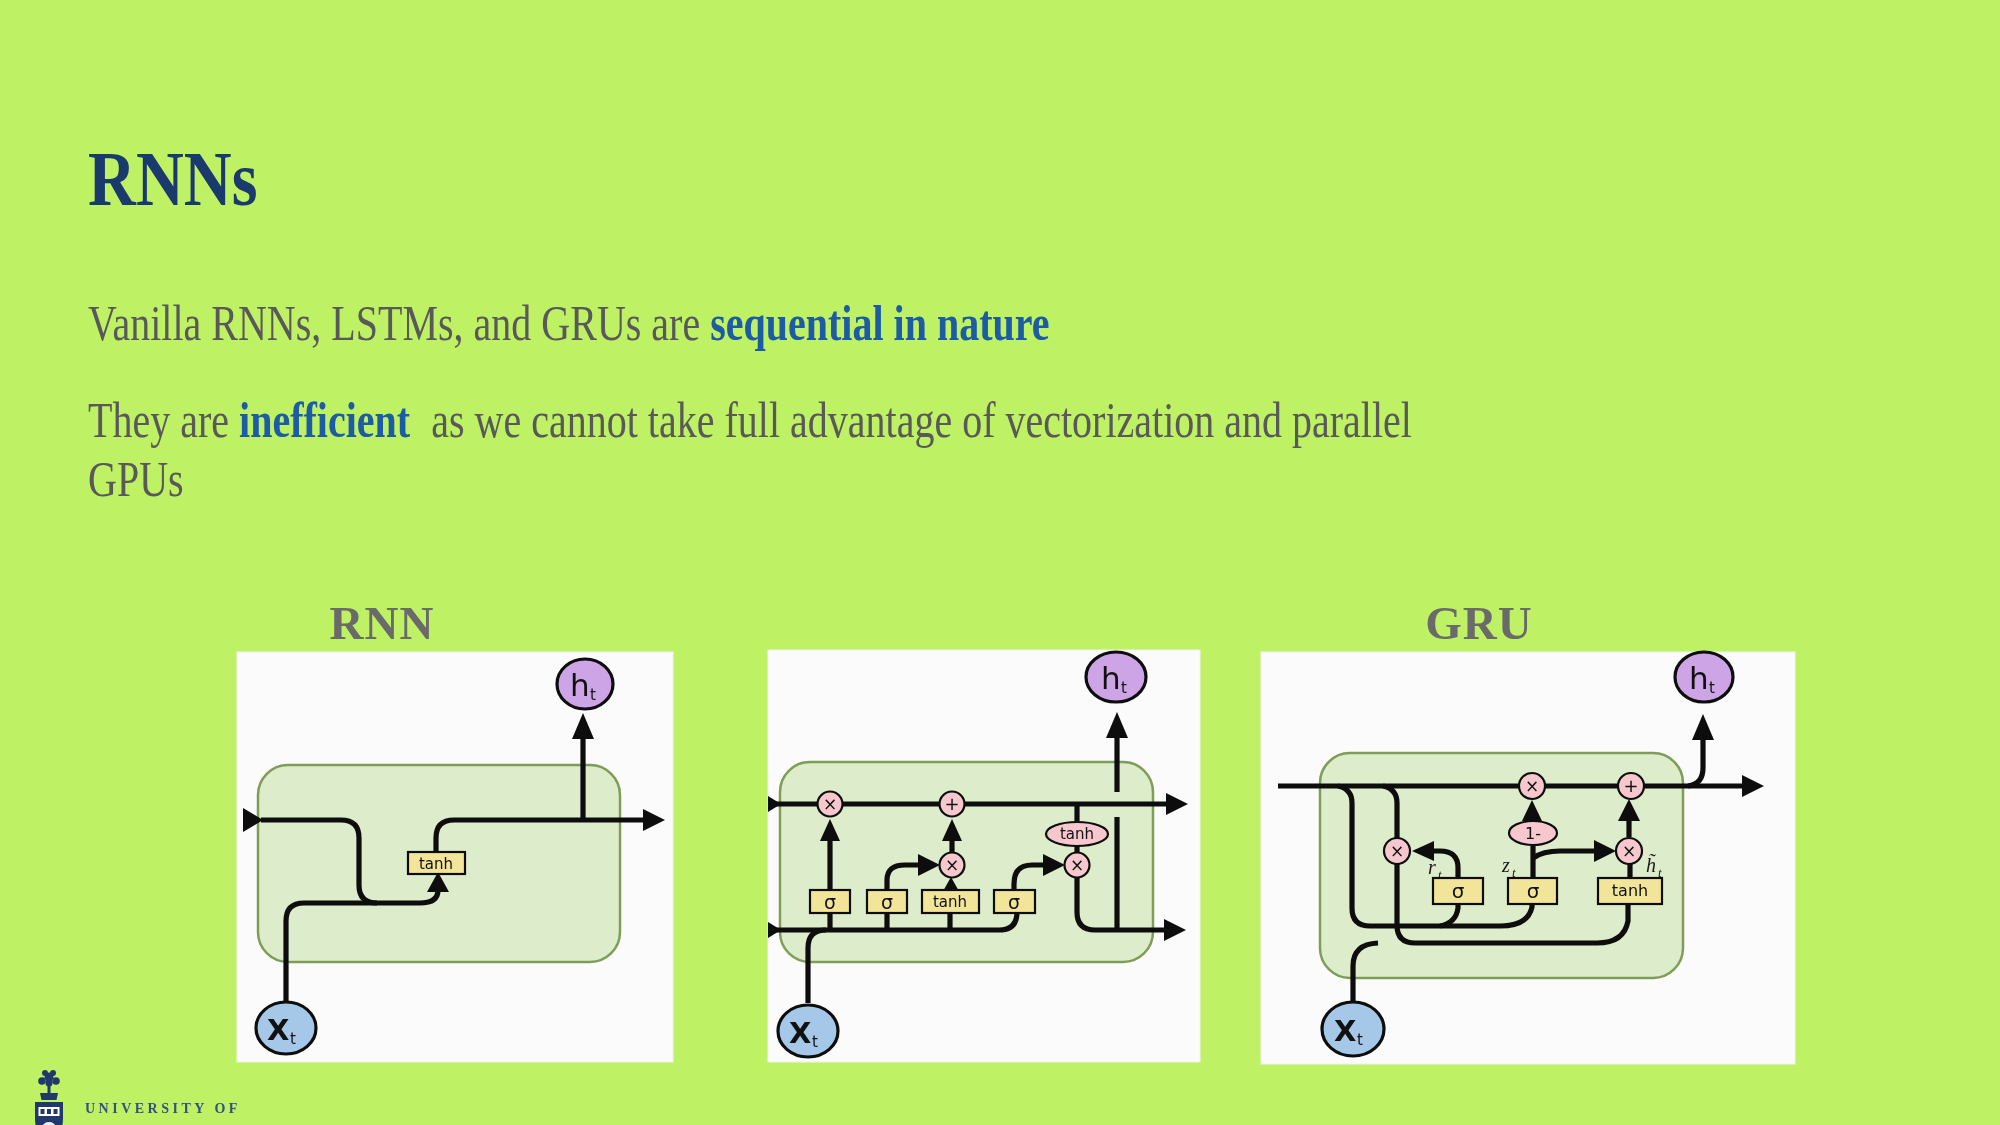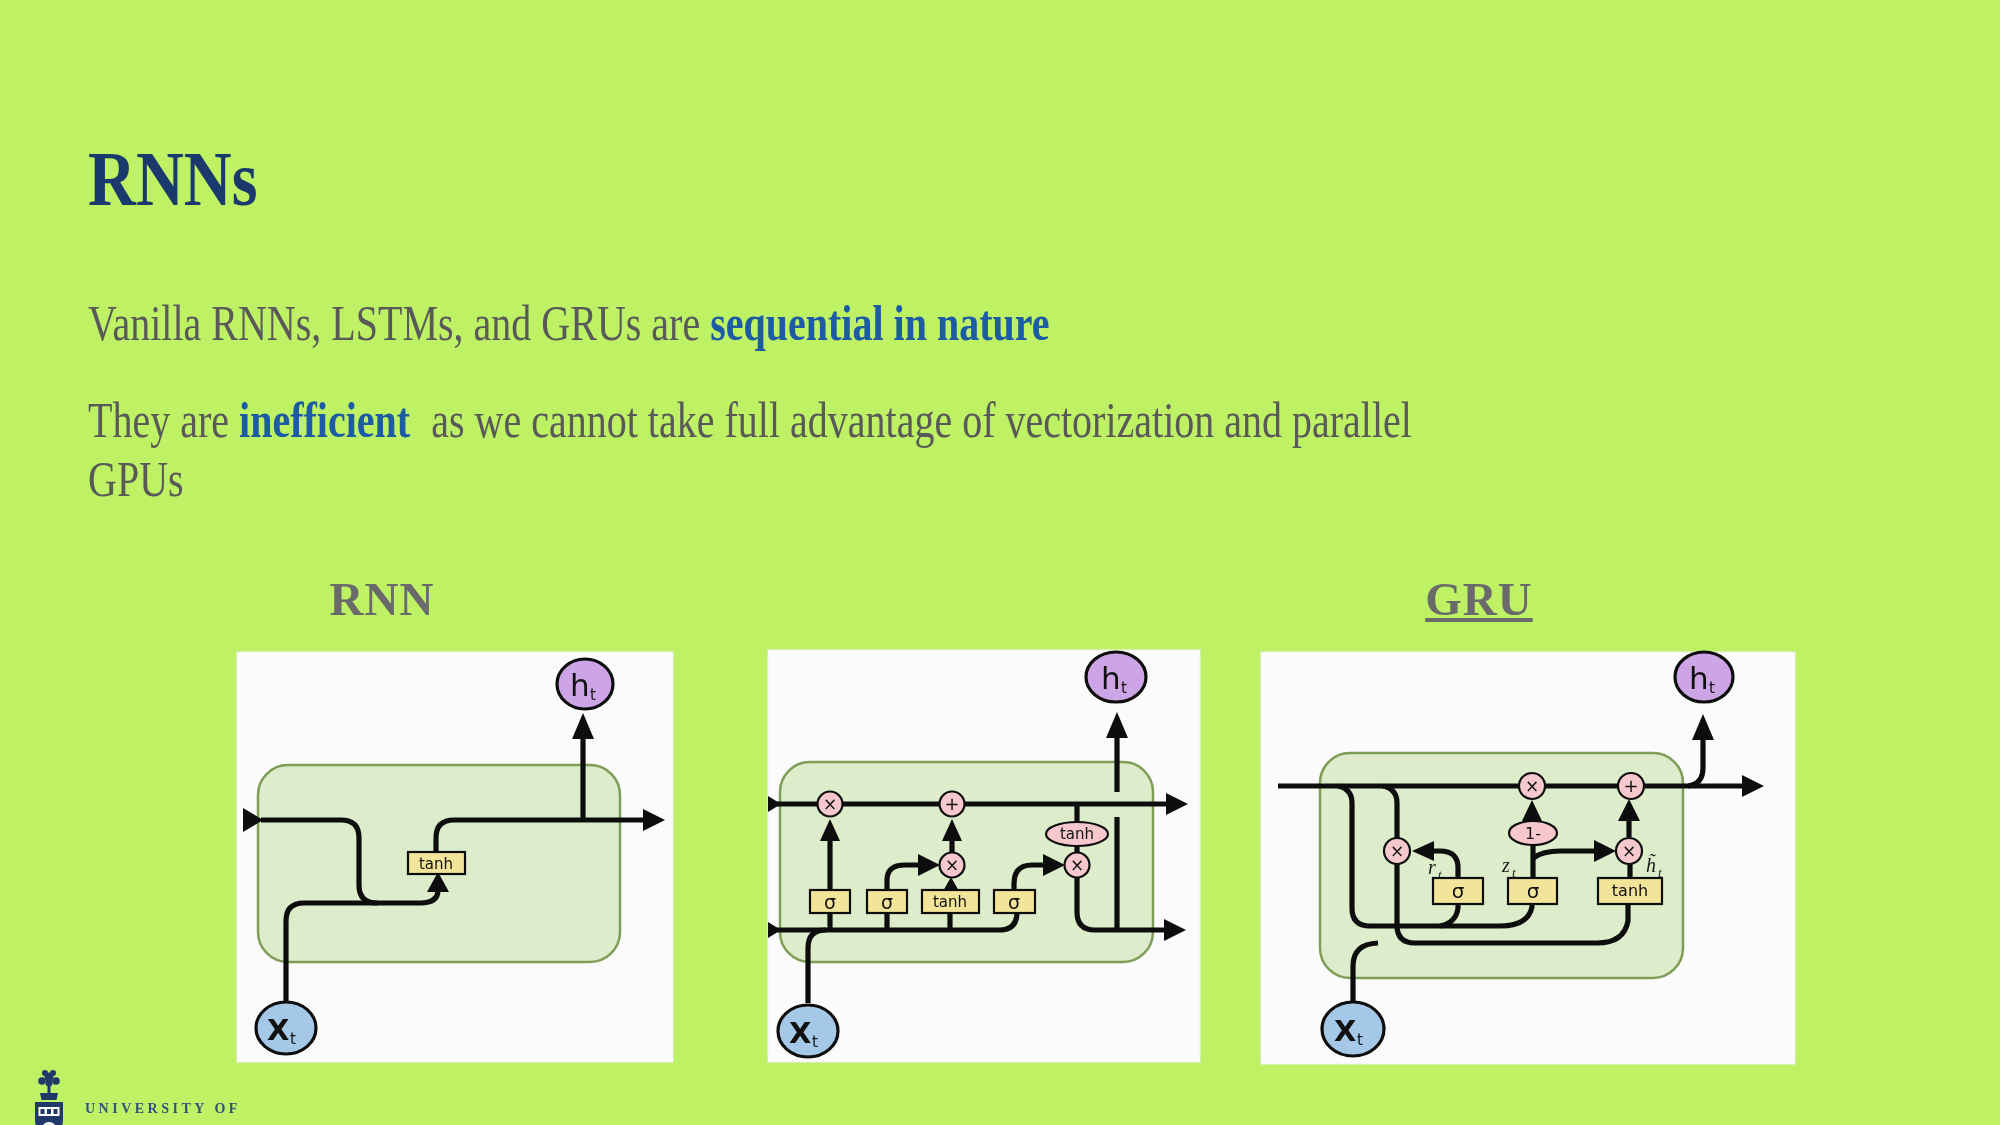--- a/index.html
+++ b/index.html
@@ -6,23 +6,23 @@
   .slide{position:relative;width:2000px;height:1125px;background:#bef264;overflow:hidden;
          font-family:"Liberation Serif", serif;}
   .title{position:absolute;left:88px;top:88px;font-size:78px;line-height:1.0;font-weight:700;
          color:#1a3a6e;transform:scaleX(.85);transform-origin:left top;white-space:nowrap;}
   .bodytext{position:absolute;left:88px;color:#595959;font-size:50px;
             transform:scaleX(.80);transform-origin:left top;white-space:nowrap;}
   .p1{top:244px;}
   .p2{top:341px;line-height:59px;}
   .hl{color:#1d5ca4;font-weight:700;}
   .gap{display:inline-block;width:14px;}
-  .diag-title{position:absolute;top:572px;width:180px;text-align:center;font-size:47px;
+  .diag-title{position:absolute;top:596px;width:180px;text-align:center;font-size:47px;
               font-weight:700;color:#6a6a6a;letter-spacing:1px;}
-  .dt-rnn{left:292px;} .dt-lstm{left:833px;} .dt-gru{left:1389px;text-decoration:underline;}
+  .dt-rnn{left:292px;} .dt-lstm{left:833px;} .dt-gru{left:1389px;}
   .dsvg{position:absolute;}
   .imgbg{fill:#fbfbfb;stroke:#f1f1f1;stroke-width:1;}
   .cellbox{fill:#ddecca;stroke:#7e9e58;stroke-width:2.5;}
   .flow{stroke:#0d0d0d;stroke-width:5.2;fill:none;}
   .arrow{fill:#0d0d0d;stroke:none;}
   .node{fill:#f6c8ce;stroke:#0d0d0d;stroke-width:2.2;}
   .gate{fill:#f2e59a;stroke:#0d0d0d;stroke-width:2.2;}
   .hnode{fill:#cda5e6;stroke:#0d0d0d;stroke-width:3.2;}
   .xnode{fill:#a5c8e8;stroke:#0d0d0d;stroke-width:3.2;}
   .sans{font-family:"DejaVu Sans", sans-serif;fill:#111;}

